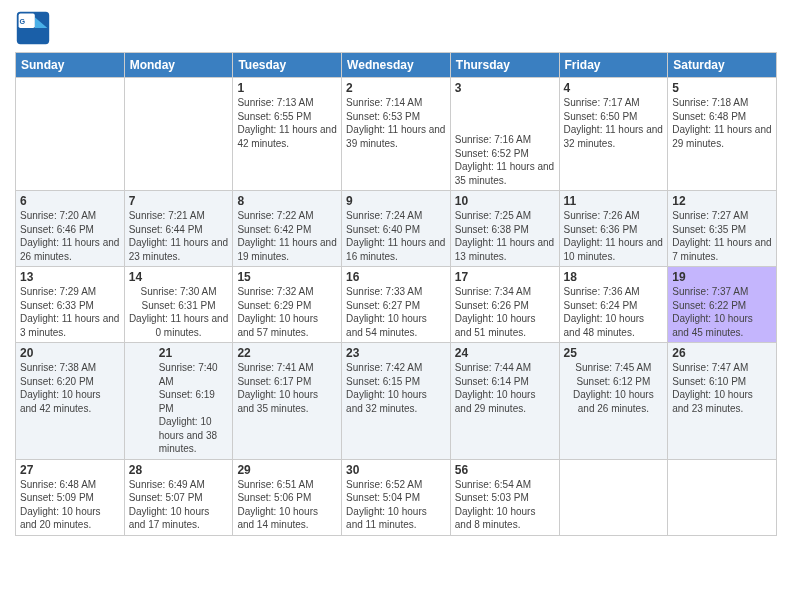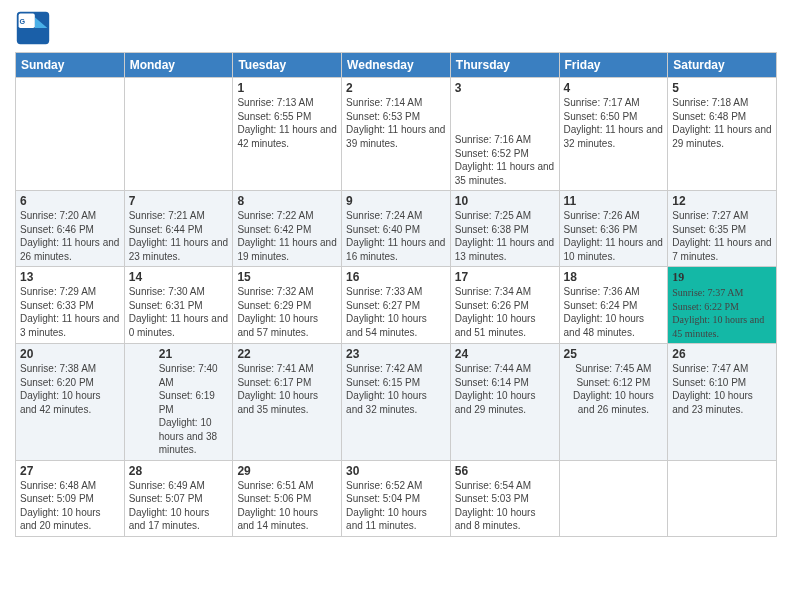--- a/index.html
+++ b/index.html
@@ -188,21 +188,21 @@
       </tr>
       <tr>
         <td style="background: rgb(255, 255, 255);">
           <span class="day-num">13</span>
           <div class="day-info" style="white-space: pre-line;">Sunrise: 7:29 AM
 Sunset: 6:33 PM
 Daylight: 11 hours and 3 minutes.</div>
         </td>
         <td style="background: rgb(255, 255, 255);">
           <span class="day-num">14</span>
-          <div class="day-info" style="white-space: pre-line;">Sunrise: 7:30 AM
+          <div class="day-info" style="white-space: pre-line; text-align: center;">Sunrise: 7:30 AM
 Sunset: 6:31 PM
 Daylight: 11 hours and 0 minutes.</div>
         </td>
         <td style="background: rgb(255, 255, 255);">
           <span class="day-num">15</span>
           <div class="day-info" style="white-space: pre-line;">Sunrise: 7:32 AM
 Sunset: 6:29 PM
 Daylight: 10 hours and 57 minutes.</div>
         </td>
         <td style="background: rgb(255, 255, 255);">
@@ -216,21 +216,21 @@
           <div class="day-info" style="white-space: pre-line;">Sunrise: 7:34 AM
 Sunset: 6:26 PM
 Daylight: 10 hours and 51 minutes.</div>
         </td>
         <td style="background: rgb(255, 255, 255);">
           <span class="day-num">18</span>
           <div class="day-info" style="white-space: pre-line;">Sunrise: 7:36 AM
 Sunset: 6:24 PM
 Daylight: 10 hours and 48 minutes.</div>
         </td>
-        <td style="background: #14b8a6; font-family: Liberation Serif, serif;">
+        <td style="background: #c4b5fd;">
           <span class="day-num">19</span>
           <div class="day-info" style="white-space: pre-line;">Sunrise: 7:37 AM
 Sunset: 6:22 PM
 Daylight: 10 hours and 45 minutes.</div>
         </td>
       </tr>
       <tr>
         <td style="background: rgb(240, 244, 248);">
           <span class="day-num">20</span>
           <div class="day-info" style="white-space: pre-line;">Sunrise: 7:38 AM

